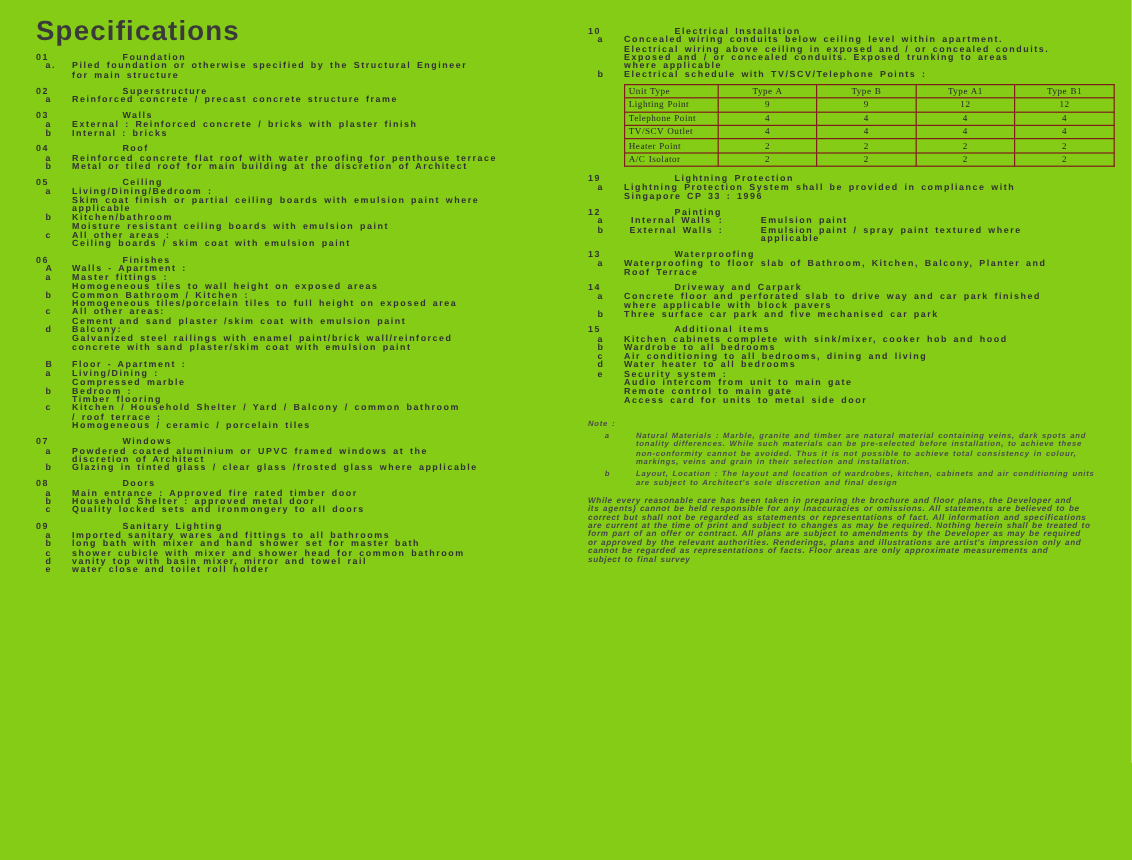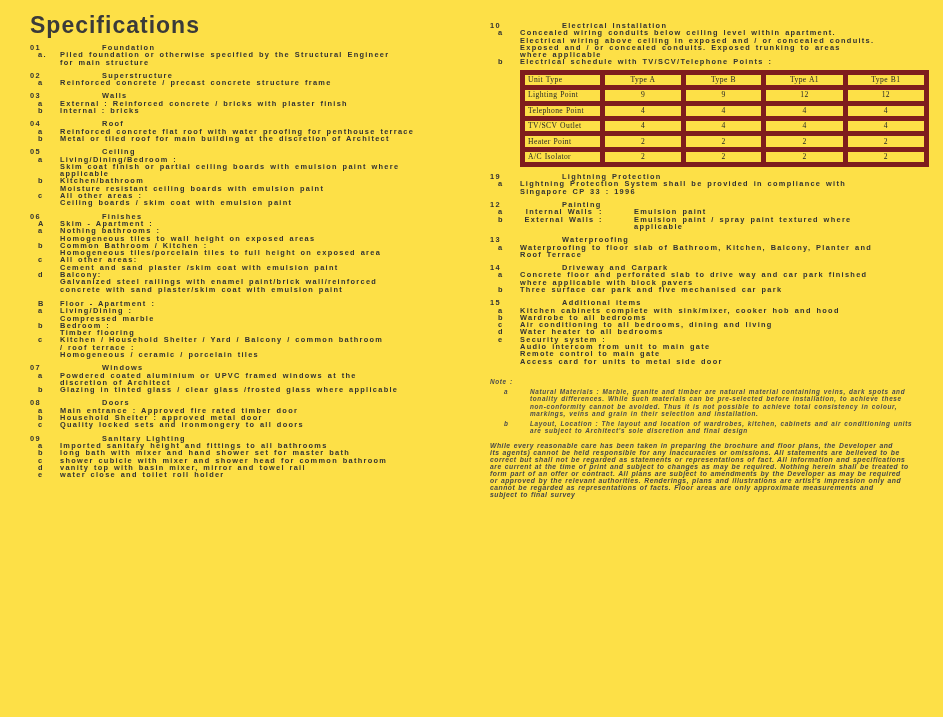--- a/index.html
+++ b/index.html
@@ -1,20 +1,20 @@
 <!DOCTYPE html>
 <html><head>
 <meta charset="utf-8">
 <style>
   html,body{margin:0;padding:0;background:#f4f4f2;}
   body{width:943px;height:717px;overflow:hidden;}
   .page{
     box-sizing:border-box;
     width:943px;height:717px;
-    background:#fde047;
+    background:#84cc16;
     display:flex;
     gap:14px;
     padding:12px 14px 0 30px;
     font-family:"Liberation Sans",sans-serif;
     font-weight:bold;
     color:#323232;
   }
   .col-left{width:446px;flex:none;}
   .col-right{width:439px;flex:none;padding-top:10px;}
 
@@ -52,21 +52,21 @@
     margin:4px 0 4px 30px;
     font-family:"Liberation Serif",serif;
     font-weight:normal;
     font-size:7.6px;
     letter-spacing:0.4px;
     word-spacing:0.5px;
     color:#262626;
     table-layout:fixed;
   }
   .sched-table th,.sched-table td{
-    border:5px solid #7f1d1d;
+    border:1px solid #7f1d1d;
     padding:1px 3px;
     height:8.4px;
     line-height:8px;
     font-weight:normal;
     overflow:hidden;
     white-space:nowrap;
   }
   .sched-table .c-label{width:72px;text-align:left;}
   .sched-table .c-val{width:79px;text-align:center;}
   .sched-table thead .c-val{text-align:center;}
@@ -194,27 +194,27 @@
           </div>
         </div>
         <div class="section">
           <div class="sec-head">
             <span class="num">06</span>
             <span class="sec-title">Finishes</span>
           </div>
           <div class="item">
             <span class="lbl">A</span>
             <div class="lines">
-              <div class="line">Skim - Apartment :</div>
-            </div>
-          </div>
-          <div class="item">
-            <span class="lbl">a</span>
-            <div class="lines">
-              <div class="line">Nothing bathrooms :</div>
+              <div class="line">Walls - Apartment :</div>
+            </div>
+          </div>
+          <div class="item">
+            <span class="lbl">a</span>
+            <div class="lines">
+              <div class="line">Master fittings :</div>
               <div class="line">Homogeneous tiles to wall height on exposed areas</div>
             </div>
           </div>
           <div class="item">
             <span class="lbl">b</span>
             <div class="lines">
               <div class="line">Common Bathroom / Kitchen :</div>
               <div class="line">Homogeneous tiles/porcelain tiles to full height on exposed area</div>
             </div>
           </div>
@@ -306,21 +306,21 @@
           </div>
         </div>
         <div class="section">
           <div class="sec-head">
             <span class="num">09</span>
             <span class="sec-title">Sanitary Lighting</span>
           </div>
           <div class="item">
             <span class="lbl">a</span>
             <div class="lines">
-              <div class="line">Imported sanitary height and fittings to all bathrooms</div>
+              <div class="line">Imported sanitary wares and fittings to all bathrooms</div>
             </div>
           </div>
           <div class="item">
             <span class="lbl">b</span>
             <div class="lines">
               <div class="line">long bath with mixer and hand shower set for master bath</div>
             </div>
           </div>
           <div class="item">
             <span class="lbl">c</span>

